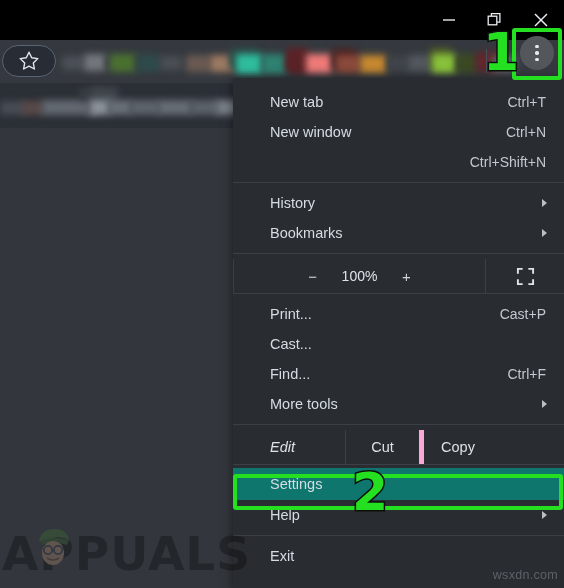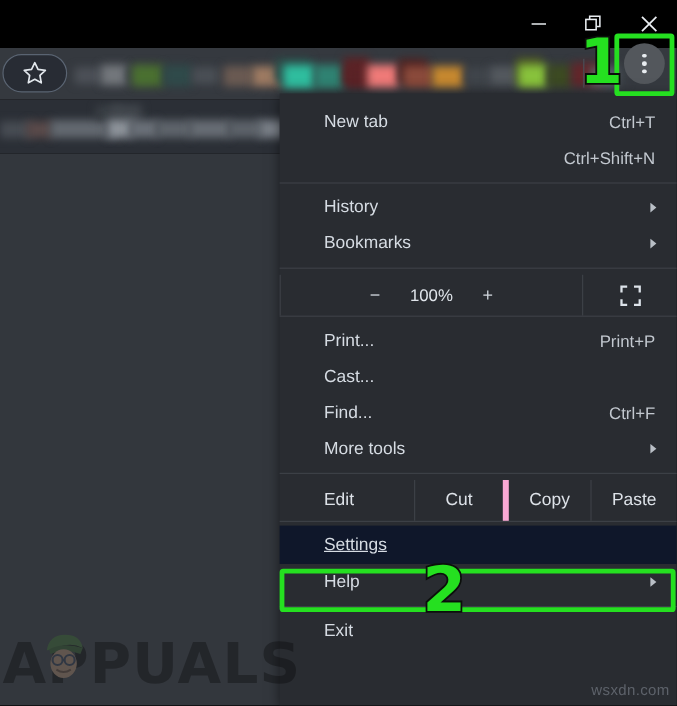--- a/index.html
+++ b/index.html
@@ -102,27 +102,27 @@
   }
 
   
   .editrow {
     position: relative; height: 34px; display: flex; align-items: stretch;
     color: #dde2e8; font-size: 14.5px;
   }
   .editrow .ecell {
     display: flex; align-items: center; justify-content: center;
   }
-  .editrow .e-edit { width: 112px; justify-content: flex-start; padding-left: 37px; }
+  .editrow .e-edit { width: 112px; justify-content: flex-start; padding-left: 37px; font-style: italic; }
   .editrow .e-cut   { width: 74px; border-left: 1px solid #3c4046; }
   .editrow .e-copy  { width: 73px; border-left: 5px solid #f9a8d4; }
   .editrow .e-paste { flex: 1; border-left: 1px solid #3c4046; }
 
   
-  .mi.hl { background: #0f172a; text-decoration: underline; }
+  .mi.hl { background: #0f766e; }
 
   
   .greenbox {
     position: absolute; border: 4px solid #25e020; border-radius: 3px;
     pointer-events: none;
   }
   #gb-menu { left: 512px; top: 28px; width: 50px; height: 52px; }
   #gb-settings { left: 233px; top: 474px; width: 330px; height: 36px; }
 
   .gnum {
@@ -250,20 +250,24 @@
 
   <div class="menu">
 
     <div style="height:9px"></div>
 
     <div class="mi">
       <span class="lbl">New tab</span>
       <span class="accel">Ctrl+T</span>
     </div>
     <div class="mi">
+      <span class="lbl">New window</span>
+      <span class="accel">Ctrl+N</span>
+    </div>
+    <div class="mi">
       <span class="accel">Ctrl+Shift+N</span>
     </div>
 
     <div class="sep"></div>
 
     <div class="mi">
       <span class="lbl">History</span>
       <span class="caret"></span>
     </div>
     <div class="mi">
@@ -287,41 +291,40 @@
           <path d="M7 18 H2 V13" fill="none" stroke="#dde3ea" stroke-width="2"></path>
         </svg>
       </div>
     </div>
 
     <div class="sep full"></div>
     <div style="height:5px"></div>
 
     <div class="mi">
       <span class="lbl">Print...</span>
-      <span class="accel">Print+P</span>
+      <span class="accel">Cast+P</span>
     </div>
     <div class="mi">
       <span class="lbl">Cast...</span>
     </div>
     <div class="mi">
       <span class="lbl">Find...</span>
       <span class="accel">Ctrl+F</span>
     </div>
     <div class="mi">
       <span class="lbl">More tools</span>
       <span class="caret"></span>
     </div>
 
     <div class="sep"></div>
 
     <div class="editrow">
       <div class="ecell e-edit">Edit</div>
       <div class="ecell e-cut">Cut</div>
       <div class="ecell e-copy">Copy</div>
-      <div class="ecell e-paste">Paste</div>
     </div>
 
     <div class="sep full"></div>
     <div style="height:3px"></div>
 
     <div class="mi hl" style="height:32px">
       <span class="lbl">Settings</span>
     </div>
     <div class="mi">
       <span class="lbl">Help</span>

